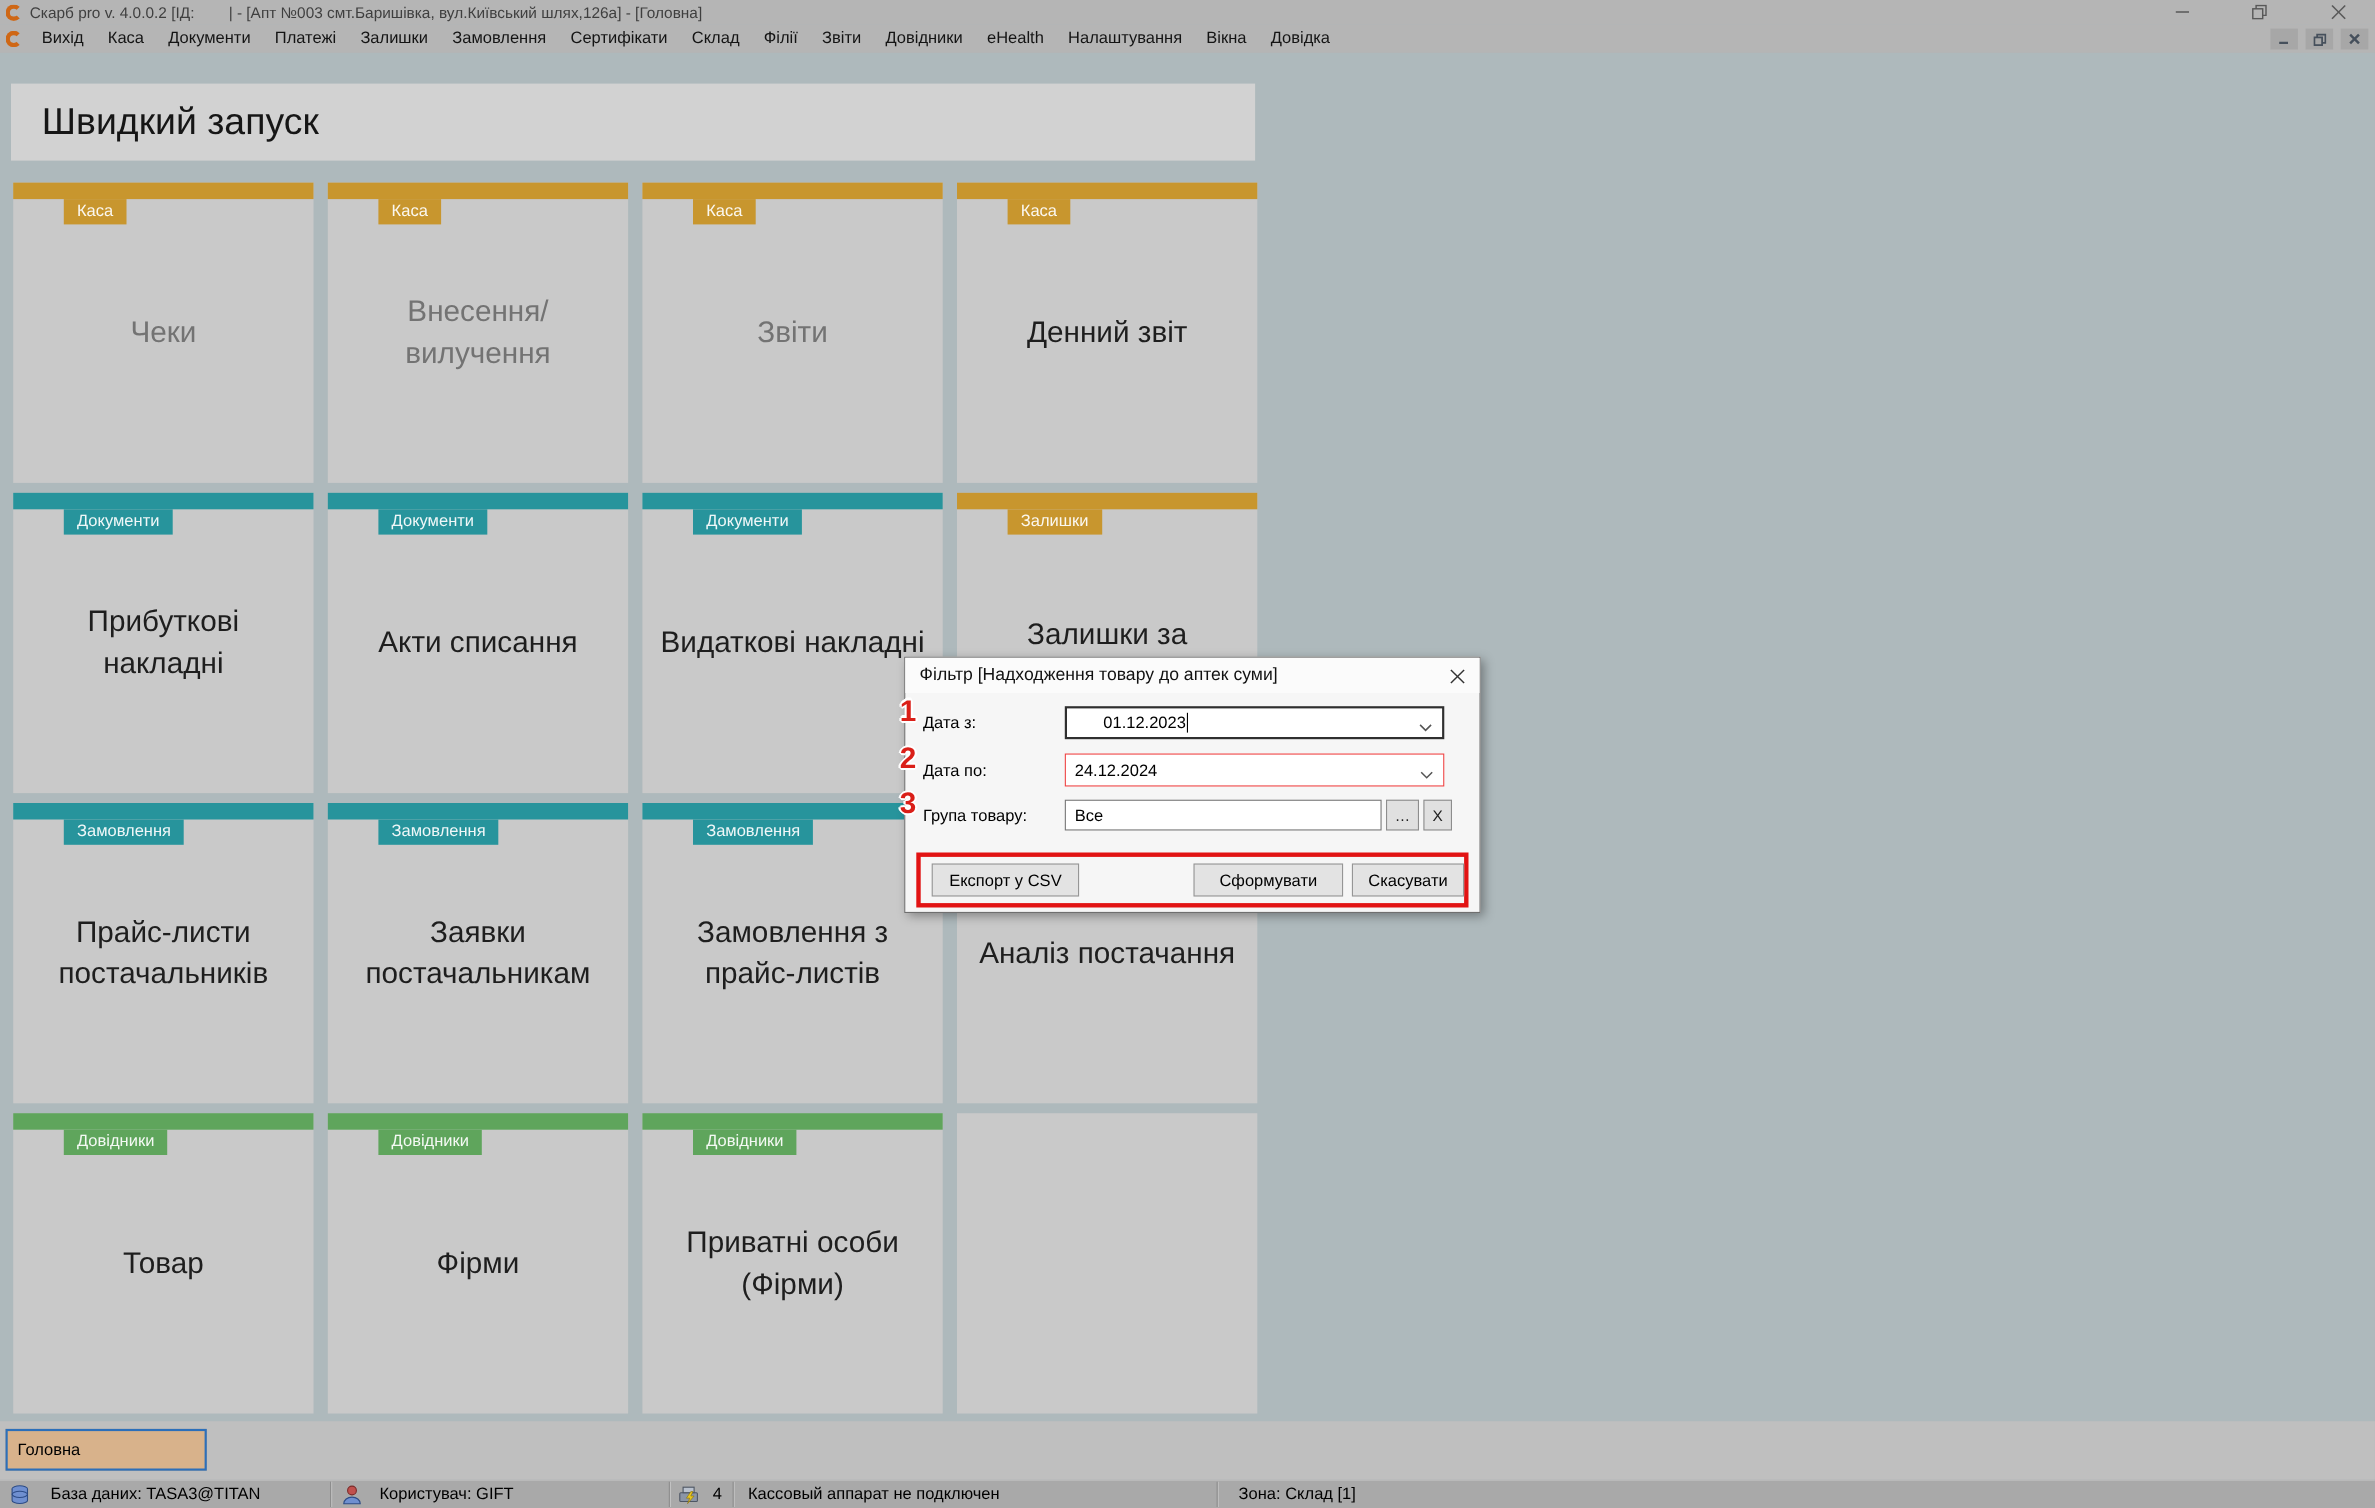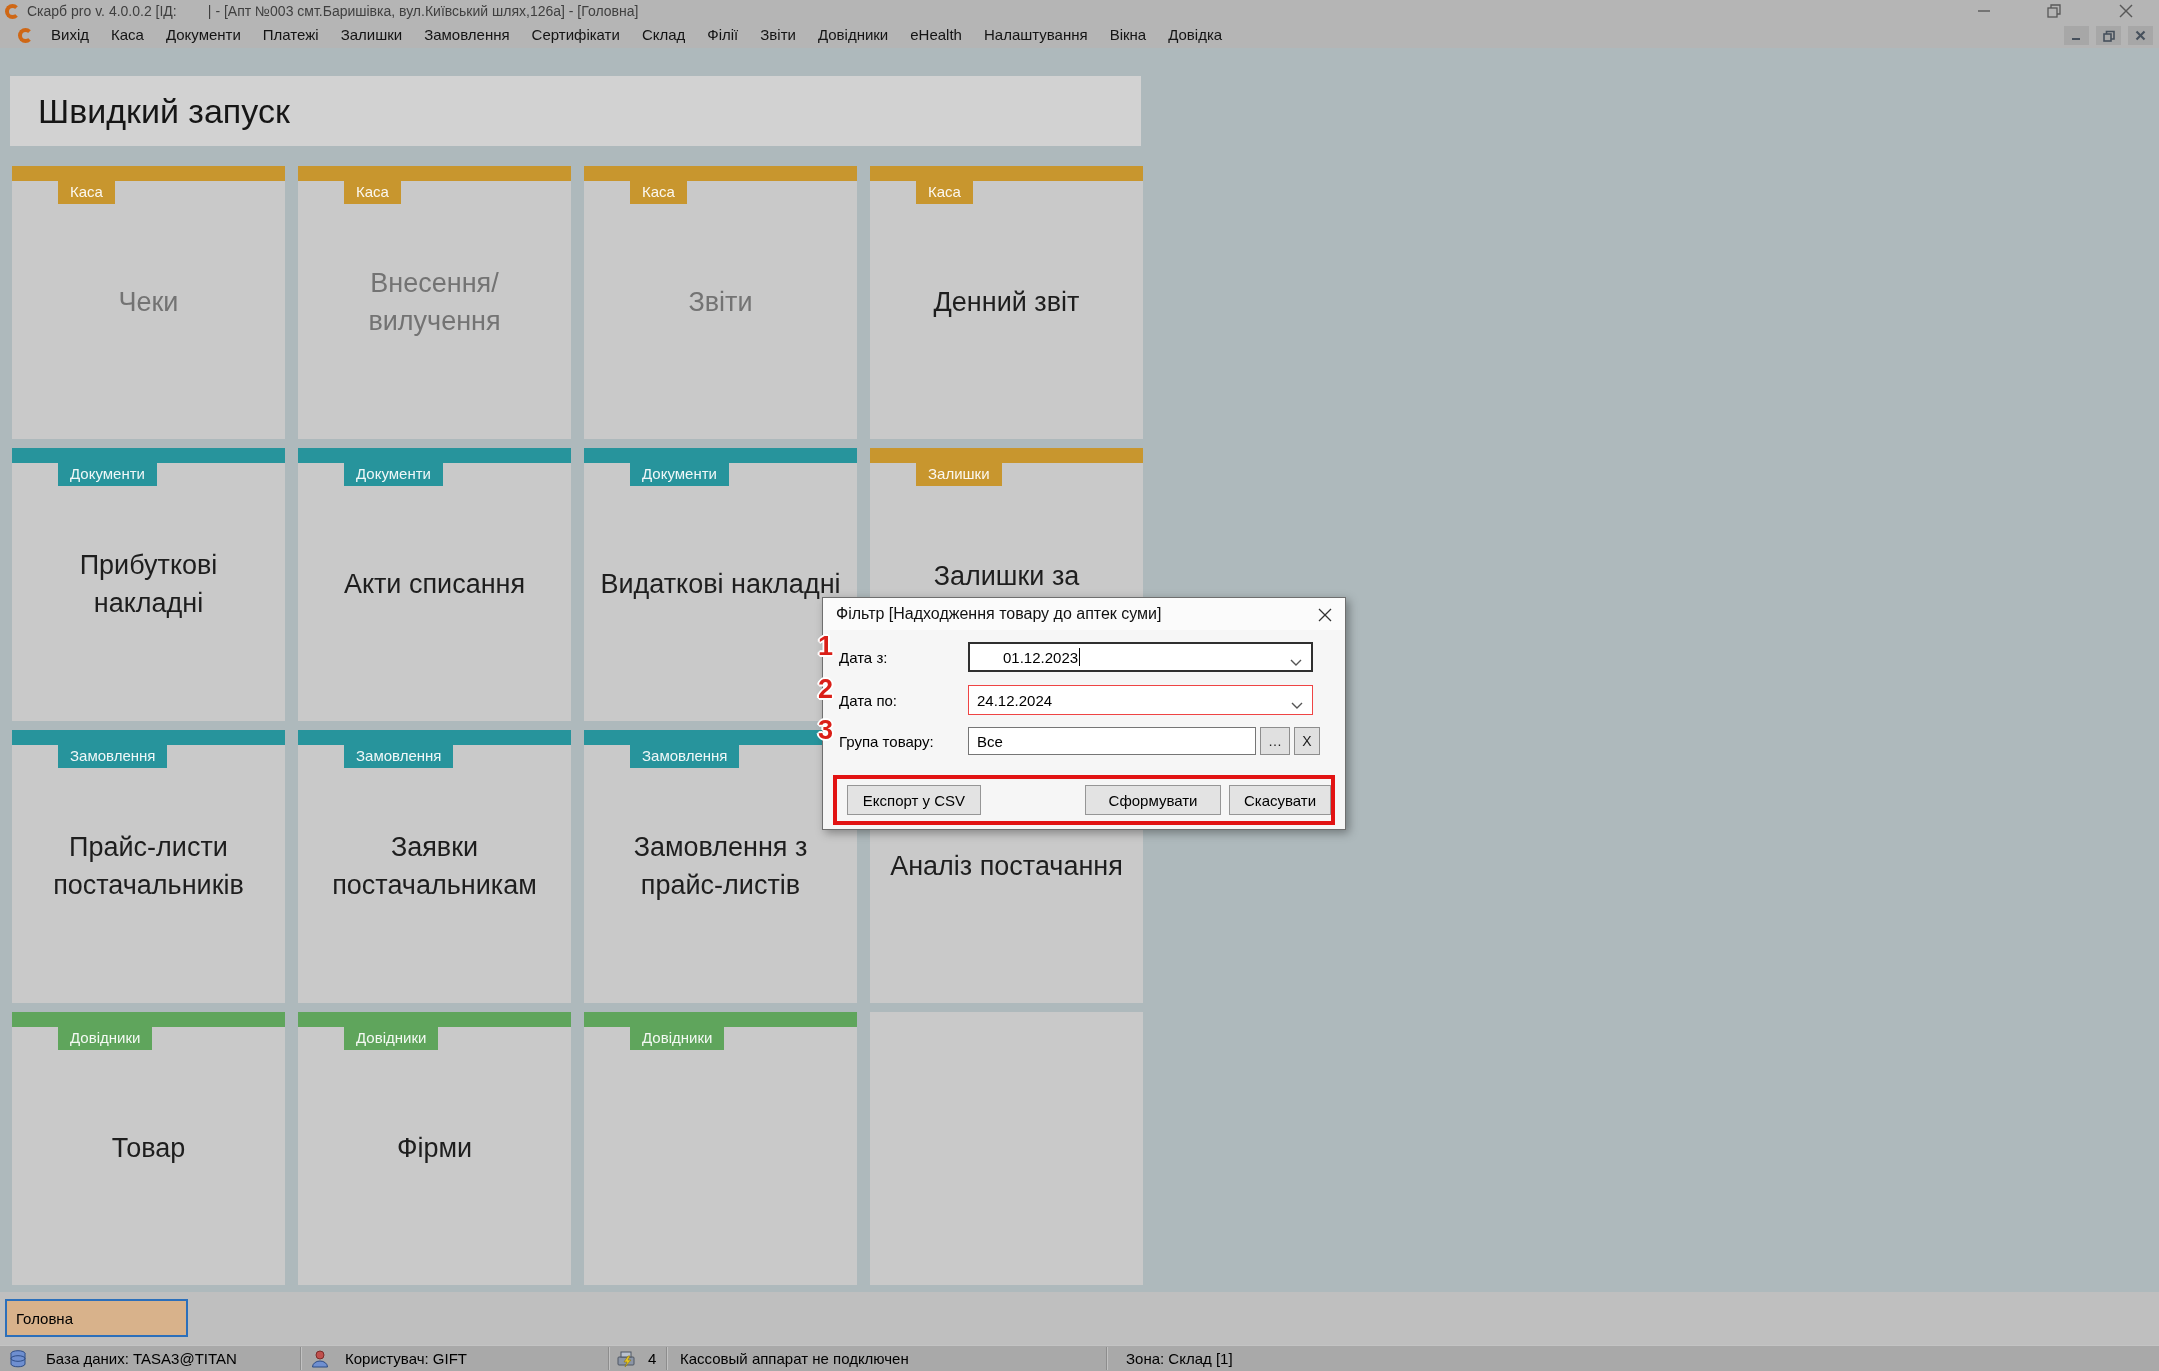--- a/index.html
+++ b/index.html
@@ -24,21 +24,21 @@
     flex:0 0 auto;
   }
   .title-text { font-size:14px; color:#3f3f3f; white-space:pre; }
   .win-controls { position:absolute; top:0; height:22px; display:flex; }
   .win-btn { width:34px; height:22px; display:flex; align-items:center; justify-content:center; }
   .win-btn svg { stroke:#585858; }
 
   .menubar {
     position:absolute; left:0; top:22px; width:2159px; height:26px;
     background:var(--chrome_bg,#b5b5b5);
-    display:flex; align-items:center;padding-left:13px;
+    display:flex; align-items:center;
   }
   .menu-item { font-size:15px; color:#141414; padding:0 11px; line-height:26px; cursor:default; }
   .mdi-controls { position:absolute; right:6px; top:4px; display:flex; gap:7px; }
   .mdi-btn {
     width:25px; height:19px; background:#a7a7a7;
     display:flex; align-items:center; justify-content:center;
   }
   .mdi-btn svg { stroke:#46505c; }
 
   
@@ -275,20 +275,21 @@
       <div class="tile-label">Товар</div>
     </div>
     <div class="tile cat-green">
       <div class="strip"></div>
       <div class="badge">Довідники</div>
       <div class="tile-label">Фірми</div>
     </div>
     <div class="tile cat-green">
       <div class="strip"></div>
       <div class="badge">Довідники</div>
+      <div class="tile-label">Приватні особи (Фірми)</div>
     </div>
     <div class="tile"></div>
   </div>
 
   <div class="dialog">
     <div class="dlg-titlebar">Фільтр [Надходження товару до аптек суми]</div>
     <div class="dlg-close">
       <svg width="16" height="16" viewBox="0 0 16 16" fill="none" stroke-width="1.3">
           <line x1="2" y1="2" x2="14" y2="14"></line>
           <line x1="14" y1="2" x2="2" y2="14"></line>

